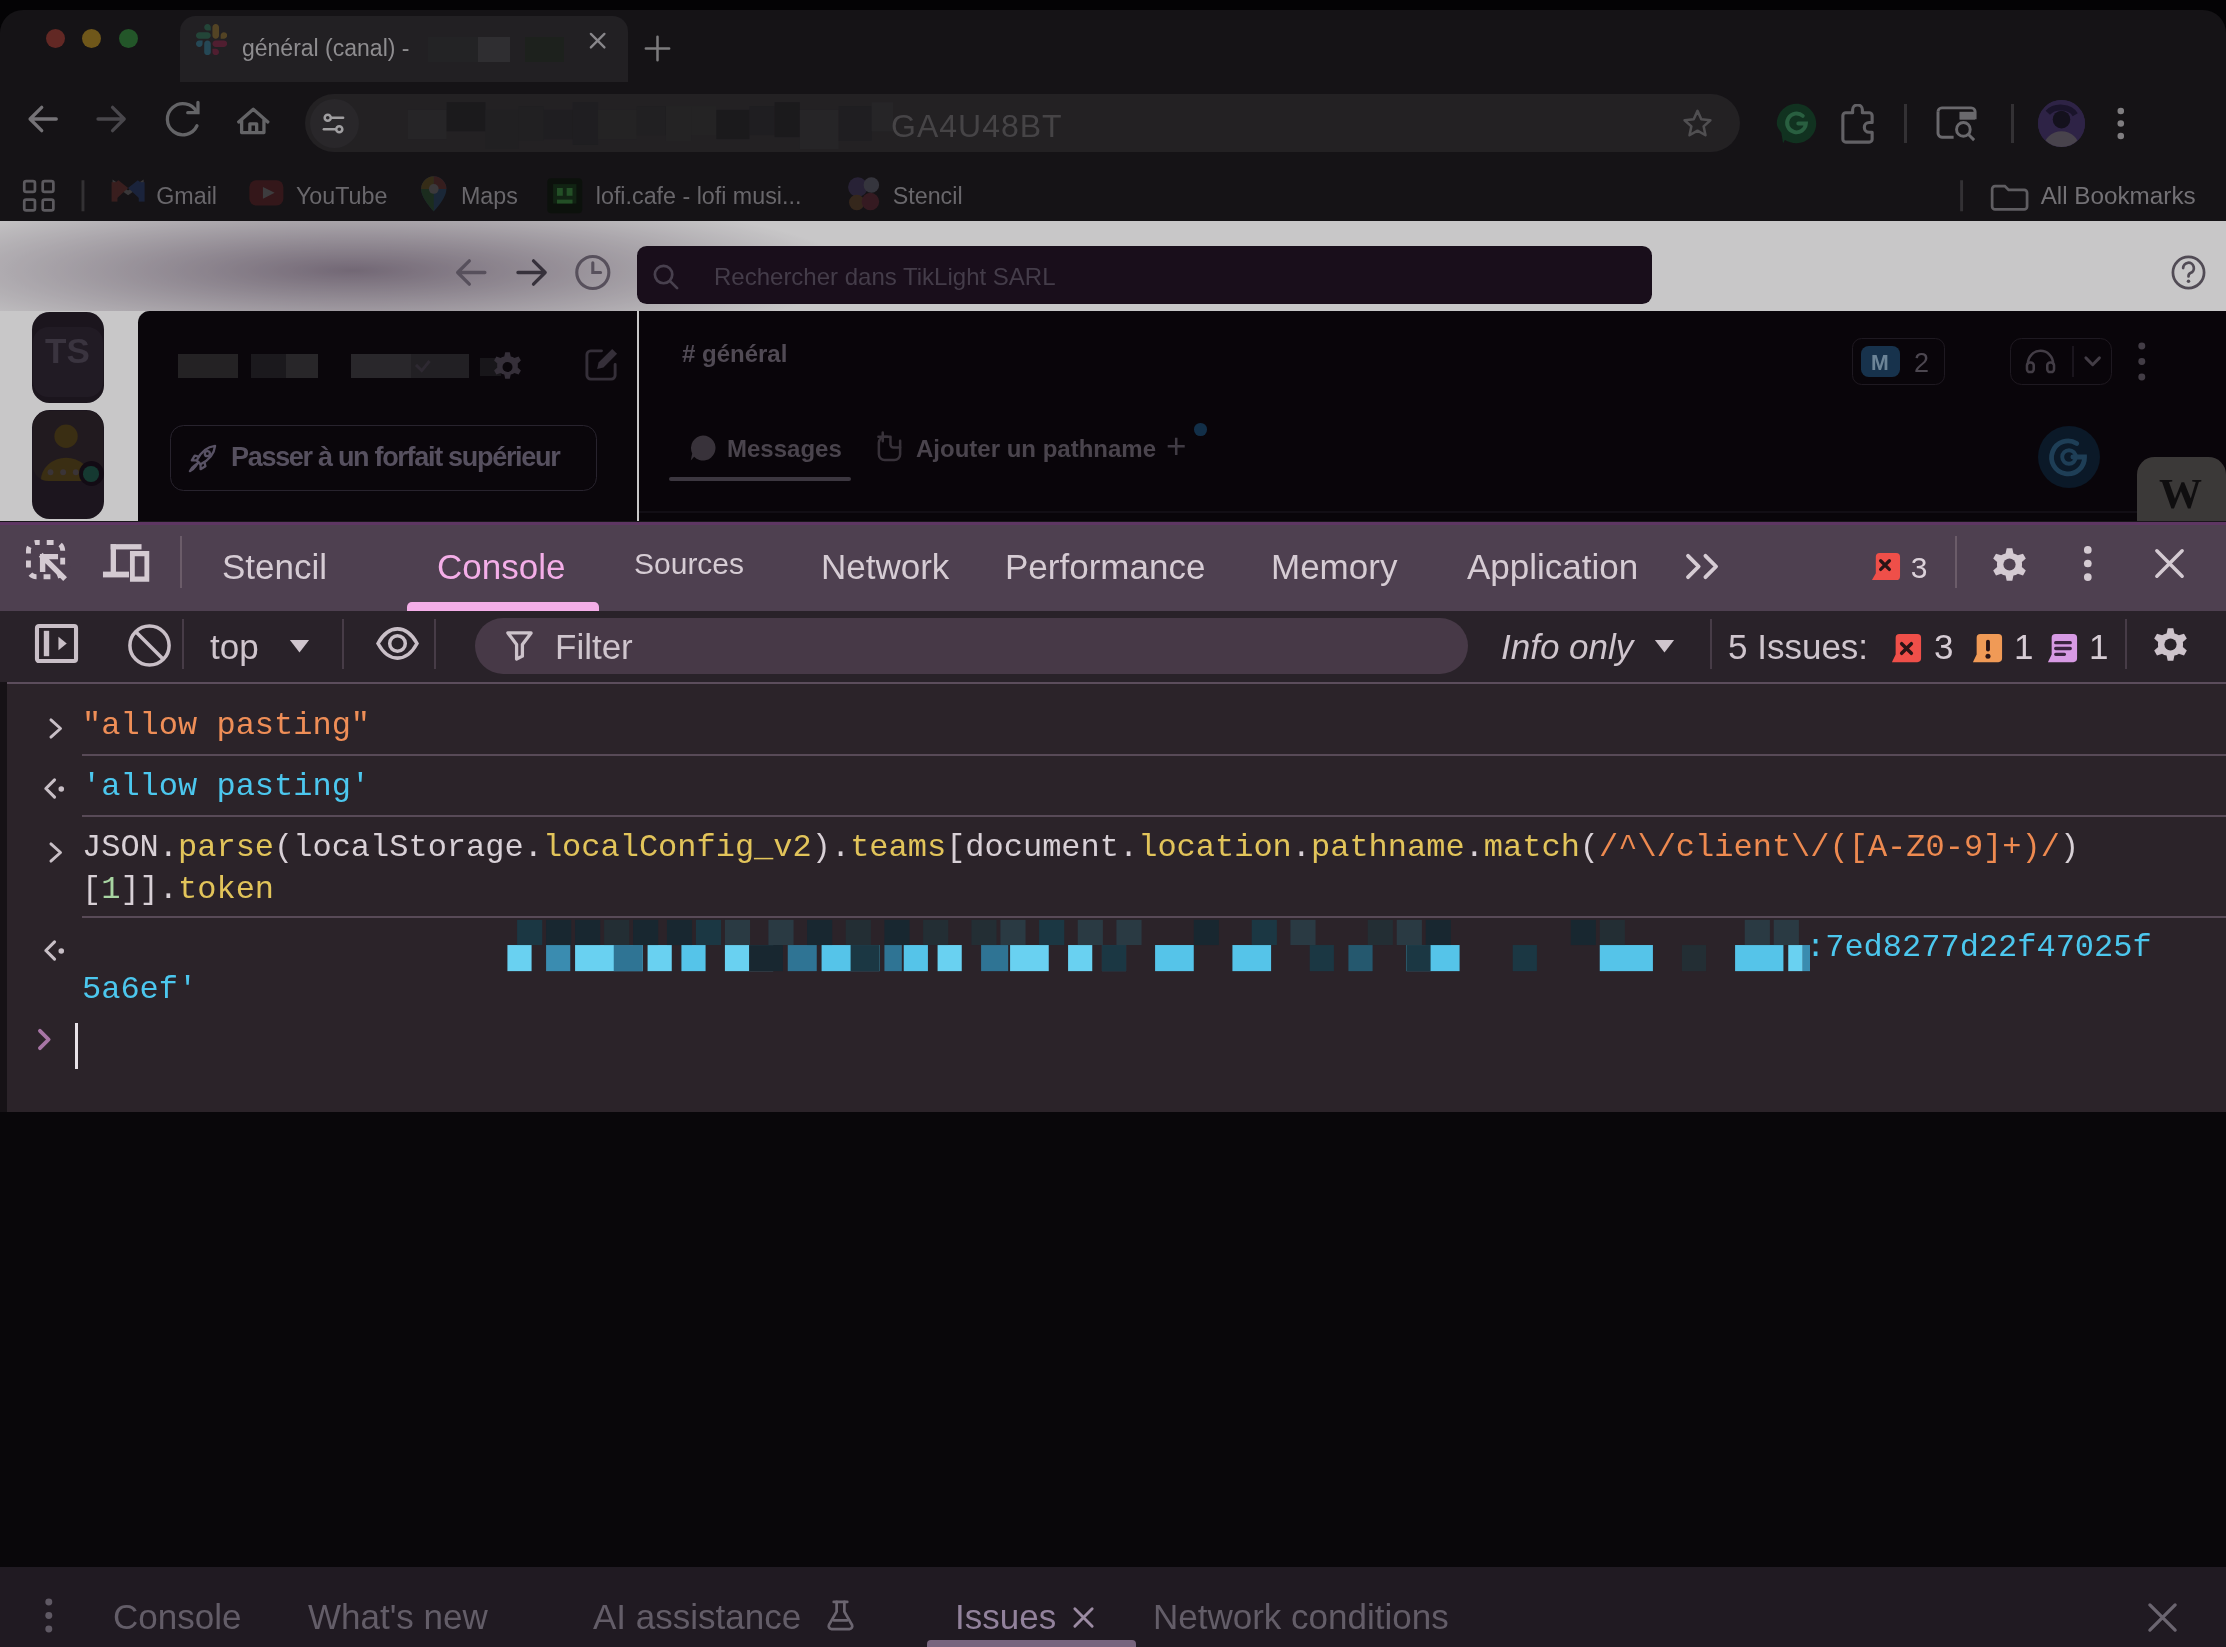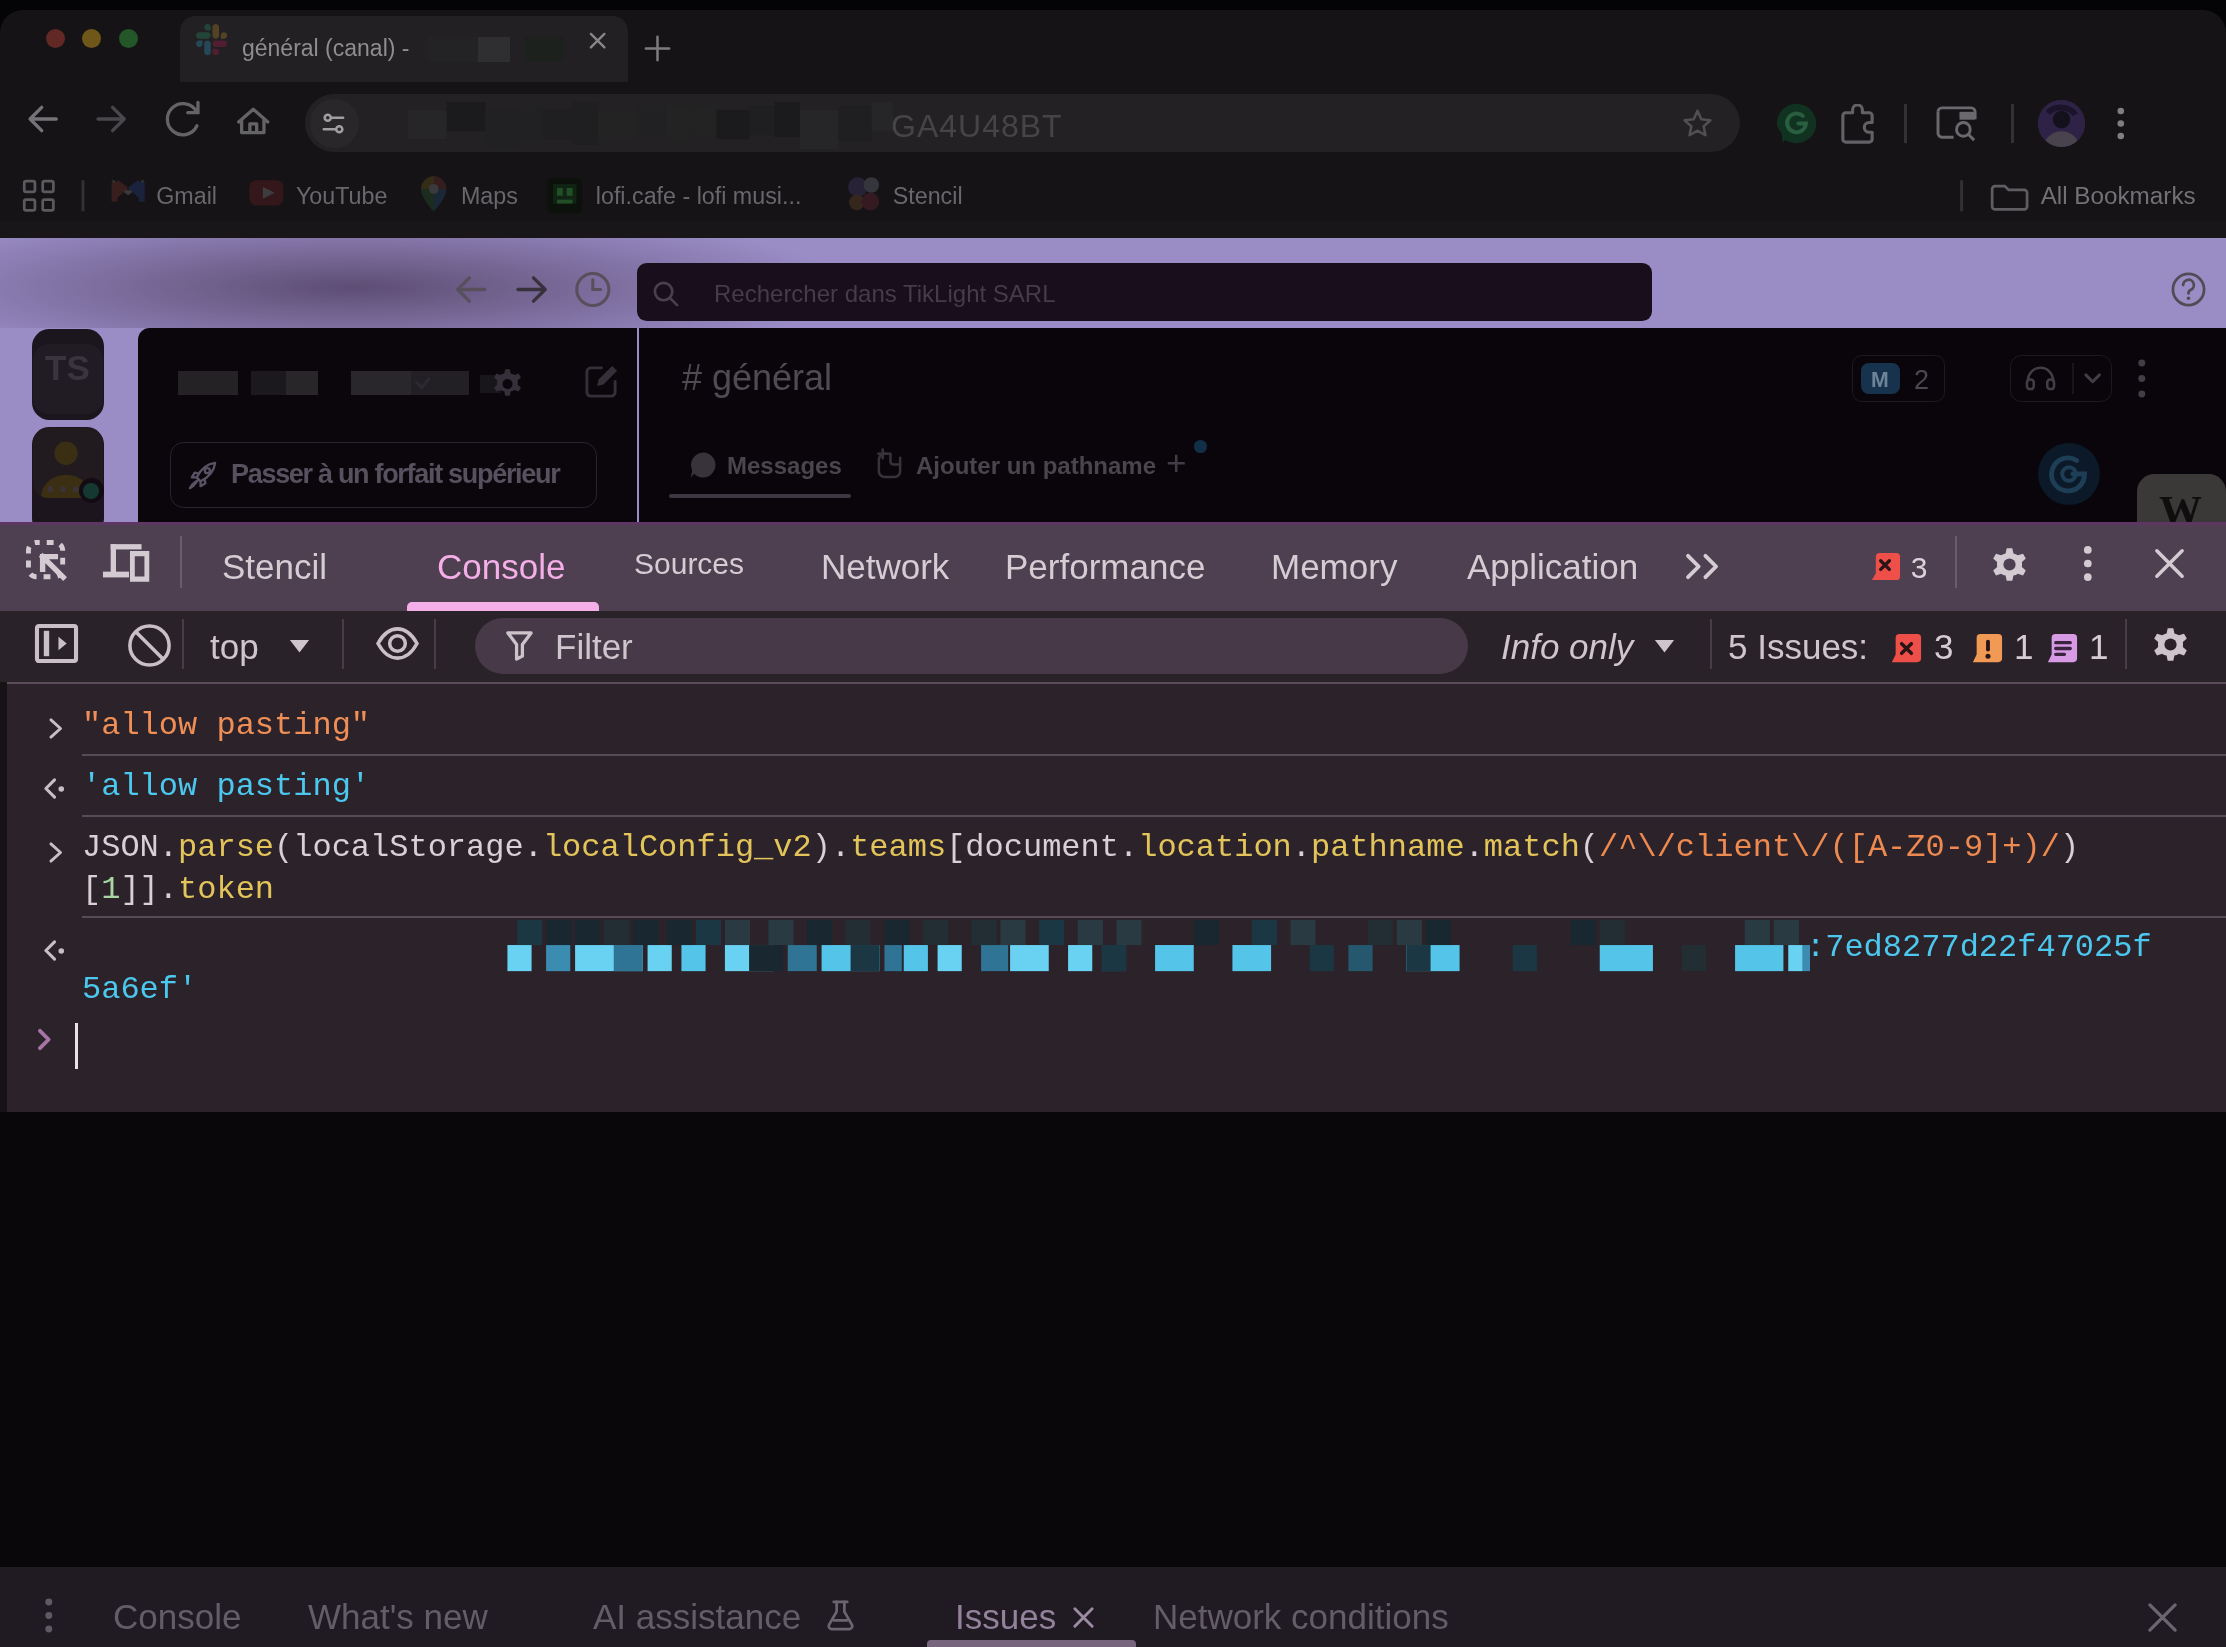--- a/index.html
+++ b/index.html
@@ -184,21 +184,21 @@
 </g>
 <text x="920" y="51" font-size="24" fill="#757378" font-family="Liberation Sans">Stencil</text>
 <rect x="2020" y="26" width="3" height="32" fill="#39373a"></rect>
 <path d="M2056 32 h10 l4 4 h16 a3 3 0 0 1 3 3 v14 a3 3 0 0 1 -3 3 h-30 a3 3 0 0 1 -3 -3 v-18 a3 3 0 0 1 3-3 Z" fill="none" stroke="#6a686d" stroke-width="2.8"></path>
 <text x="2103" y="51" font-size="25" fill="#807e83" font-family="Liberation Sans">All Bookmarks</text>
 </svg>
     </div>
 
   <div class="abs" style="left:0;top:0;width:2226px;height:221px;background:rgba(0,0,0,0.10);"></div>
 
-  <div class="abs" id="slack" style="left:0;top:238px;width:2226px;height:300px;background:#c4b5fd;overflow:hidden;">
+  <div class="abs" id="slack" style="left:0;top:221px;width:2226px;height:300px;background:#ffffff;overflow:hidden;">
 
     <div class="abs" style="left:0px;top:0;width:1261px;height:90px;background:radial-gradient(ellipse 55% 120% at 28% 55%, rgba(56,33,62,0.55) 0%, rgba(56,33,62,0.0) 72%);"></div>
 
     <div class="abs" id="slacknav" style="left:446px;top:29px;width:175px;height:45px;">
         <svg width="175" height="45" viewBox="0 0 180 46">
 <g stroke="#6f6775" stroke-width="3.4" fill="none" stroke-linecap="round" stroke-linejoin="round">
 <path d="M40 23 H12 M24 11 L12 23 L24 35"></path>
 </g>
 <g stroke="#453f4b" stroke-width="3.4" fill="none" stroke-linecap="round" stroke-linejoin="round">
 <path d="M74 23 H102 M90 11 L102 23 L90 35"></path>
@@ -286,21 +286,21 @@
 <path d="M10 18 l-5 0 3 -5 4 1"></path>
               <path d="M14 22 l0 5 5 -3 -1 -4"></path>
 <circle cx="21" cy="11" r="2.6"></circle>
 </g>
           </svg>
         </div>
       <div class="abs" style="left:93px;top:131px;font-size:27px;font-weight:600;color:#6e6779;letter-spacing:-1.3px;text-align:right;">Passer à un forfait supérieur</div>
     </div>
 
     <div class="abs" style="left:639px;top:90px;width:1588px;height:210px;background:#0b070c;overflow:hidden;">
-      <div class="abs" style="left:43px;top:29px;font-size:36px;font-weight:normal;color:#665f6b;">#&nbsp;général</div>
+      <div class="abs" style="left:43px;top:29px;font-size:24px;font-weight:bold;color:#665f6b;">#&nbsp;général</div>
       <div class="abs" id="msgbubble" style="left:51px;top:124px;width:26px;height:26px;">
           <svg width="26" height="26" viewBox="0 0 27 27">
 <path d="M13.5 0.5 a13 13 0 1 1 -9.2 22.2 L0.8 26.4 l1.5 -7.3 A13 13 0 0 1 13.5 0.5 Z" fill="#474149"></path>
 </svg>
         </div>
       <div class="abs" style="left:88px;top:124px;font-size:24px;font-weight:600;color:#5e5862;">Messages</div>
       <div class="abs" style="left:30px;top:166px;width:182px;height:3.9px;background:#4c4751;border-radius:1.9px;"></div>
       <div class="abs" id="canvasicon" style="left:236px;top:120px;width:29px;height:32px;">
           <svg width="29" height="32" viewBox="0 0 30 33">
 <g stroke="#474149" stroke-width="2.6" fill="none" stroke-linecap="round">

